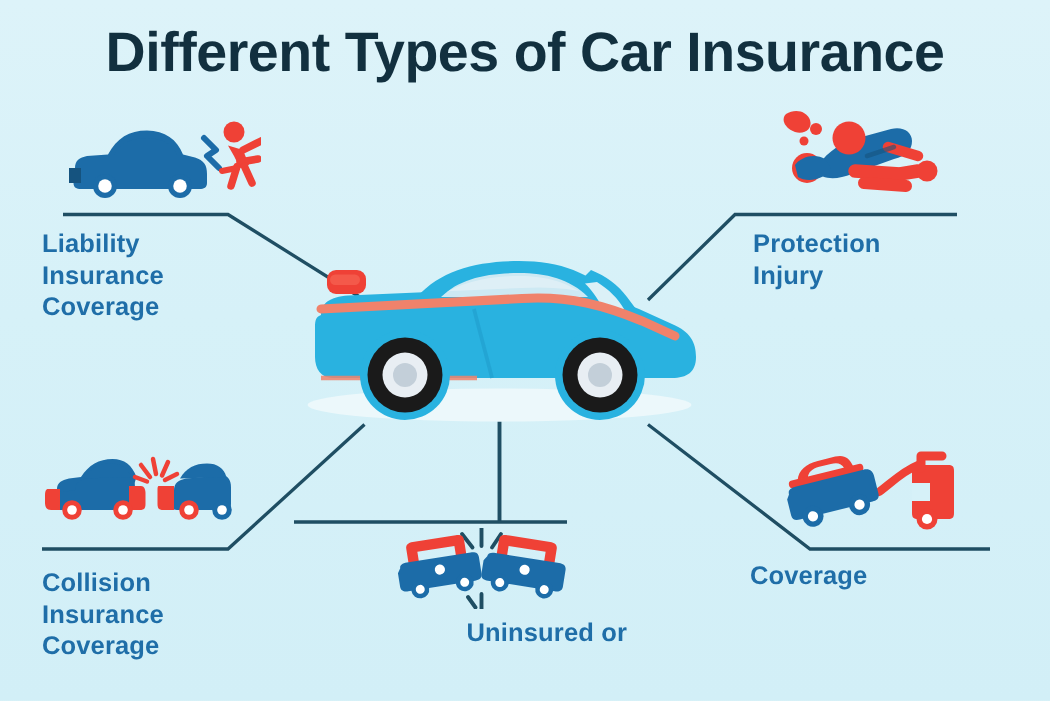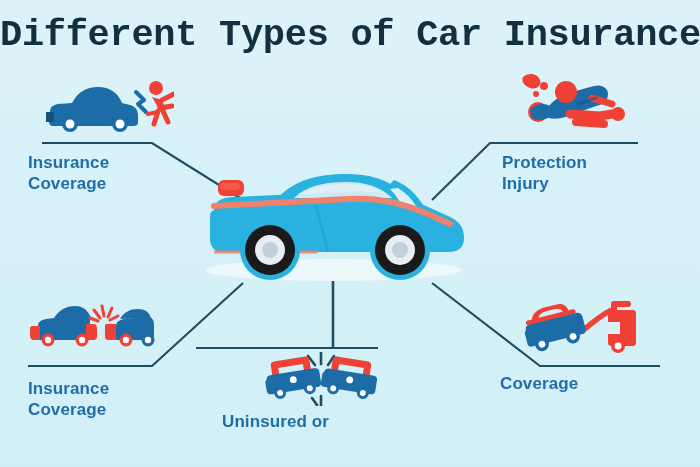--- a/index.html
+++ b/index.html
@@ -23,21 +23,21 @@
     overflow: hidden;
   }
 
   
   #title {
     position: absolute;
     left: 0;
     top: 14px;
     width: 700px;
     text-align: center;
-    font-family: Liberation Mono, monospace;
+    font-family: Liberation Sans, sans-serif;
     font-size: 37px;
     line-height: 42px;
     font-weight: bold;
     letter-spacing: -0.3px;
     color: #12303f;
     white-space: nowrap;
   }
 
   
   #connectors {
@@ -51,21 +51,21 @@
   
   .label {
     position: absolute;
     font-family: "Liberation Sans Narrow", "Liberation Sans", sans-serif;
     font-size: 17px;
     line-height: 21px;
     font-weight: bold;
     color: #1f6ea8;
     letter-spacing: 0.1px;
   }
-  .label.center { text-align: left; }
+  .label.center { text-align: right; }
 
   #label-liability    { left: 28px;  top: 152px; width: 170px; }
   #label-pip          { left: 502px; top: 152px; width: 180px; }
   #label-collision    { left: 28px;  top: 378px; width: 180px; }
   #label-uninsured    { left: 222px; top: 411px; width: 196px; }
   #label-comprehensive{ left: 500px; top: 373px; width: 190px; }
 
   
   .icon {
     position: absolute;
@@ -170,20 +170,21 @@
       <path d="M 108 19 L 118 22 L 122 32 L 116 34 L 112 26 Z" fill="#ef4136"></path>
       <path d="M 118 22 L 130 16" stroke="#ef4136" stroke-width="5" stroke-linecap="round"></path>
       <path d="M 116 30 L 128 28" stroke="#ef4136" stroke-width="5" stroke-linecap="round"></path>
       <path d="M 114 33 L 110 46" stroke="#ef4136" stroke-width="5" stroke-linecap="round"></path>
       <path d="M 119 33 L 124 44" stroke="#ef4136" stroke-width="5" stroke-linecap="round"></path>
       <path d="M 104 36 L 114 34" stroke="#ef4136" stroke-width="4" stroke-linecap="round"></path>
     </svg>
   </div>
 
   <div class="label" id="label-liability">
+    <div>Liability</div>
     <div>Insurance</div>
     <div>Coverage</div>
   </div>
 
   <div class="icon" id="icon-pip">
     <svg viewBox="0 0 130 68" xmlns="http://www.w3.org/2000/svg">
 
       <path d="M 16 6 C 22 2 30 4 32 10 C 34 16 28 20 22 18 C 16 16 12 10 16 6 Z" fill="#ef4136"></path>
       <circle cx="36" cy="16" r="4" fill="#ef4136"></circle>
       <circle cx="28" cy="24" r="3" fill="#ef4136"></circle>
@@ -236,20 +237,21 @@
 
       <path d="M 78 24 L 88 24 L 88 40 L 81 40 C 78 40 77 39 77 36 L 77 28 C 77 25 77 24 78 24 Z" fill="#ef4136"></path>
       <circle cx="98" cy="40" r="6.5" fill="#ef4136"></circle>
       <circle cx="120" cy="40" r="6.5" fill="#1c6ca8"></circle>
       <circle cx="98" cy="40" r="3.2" fill="#ffffff"></circle>
       <circle cx="120" cy="40" r="3.2" fill="#ffffff"></circle>
     </svg>
   </div>
 
   <div class="label" id="label-collision">
+    <div>Collision</div>
     <div>Insurance</div>
     <div>Coverage</div>
   </div>
 
   <div class="icon" id="icon-uninsured">
     <svg viewBox="0 0 118 54" xmlns="http://www.w3.org/2000/svg">
 
       <path d="M 59 0 L 59 12" stroke="#1f4e63" stroke-width="2.6" stroke-linecap="round"></path>
       <path d="M 46 4 L 53 13" stroke="#1f4e63" stroke-width="2.6" stroke-linecap="round"></path>
       <path d="M 72 4 L 66 13" stroke="#1f4e63" stroke-width="2.6" stroke-linecap="round"></path>

